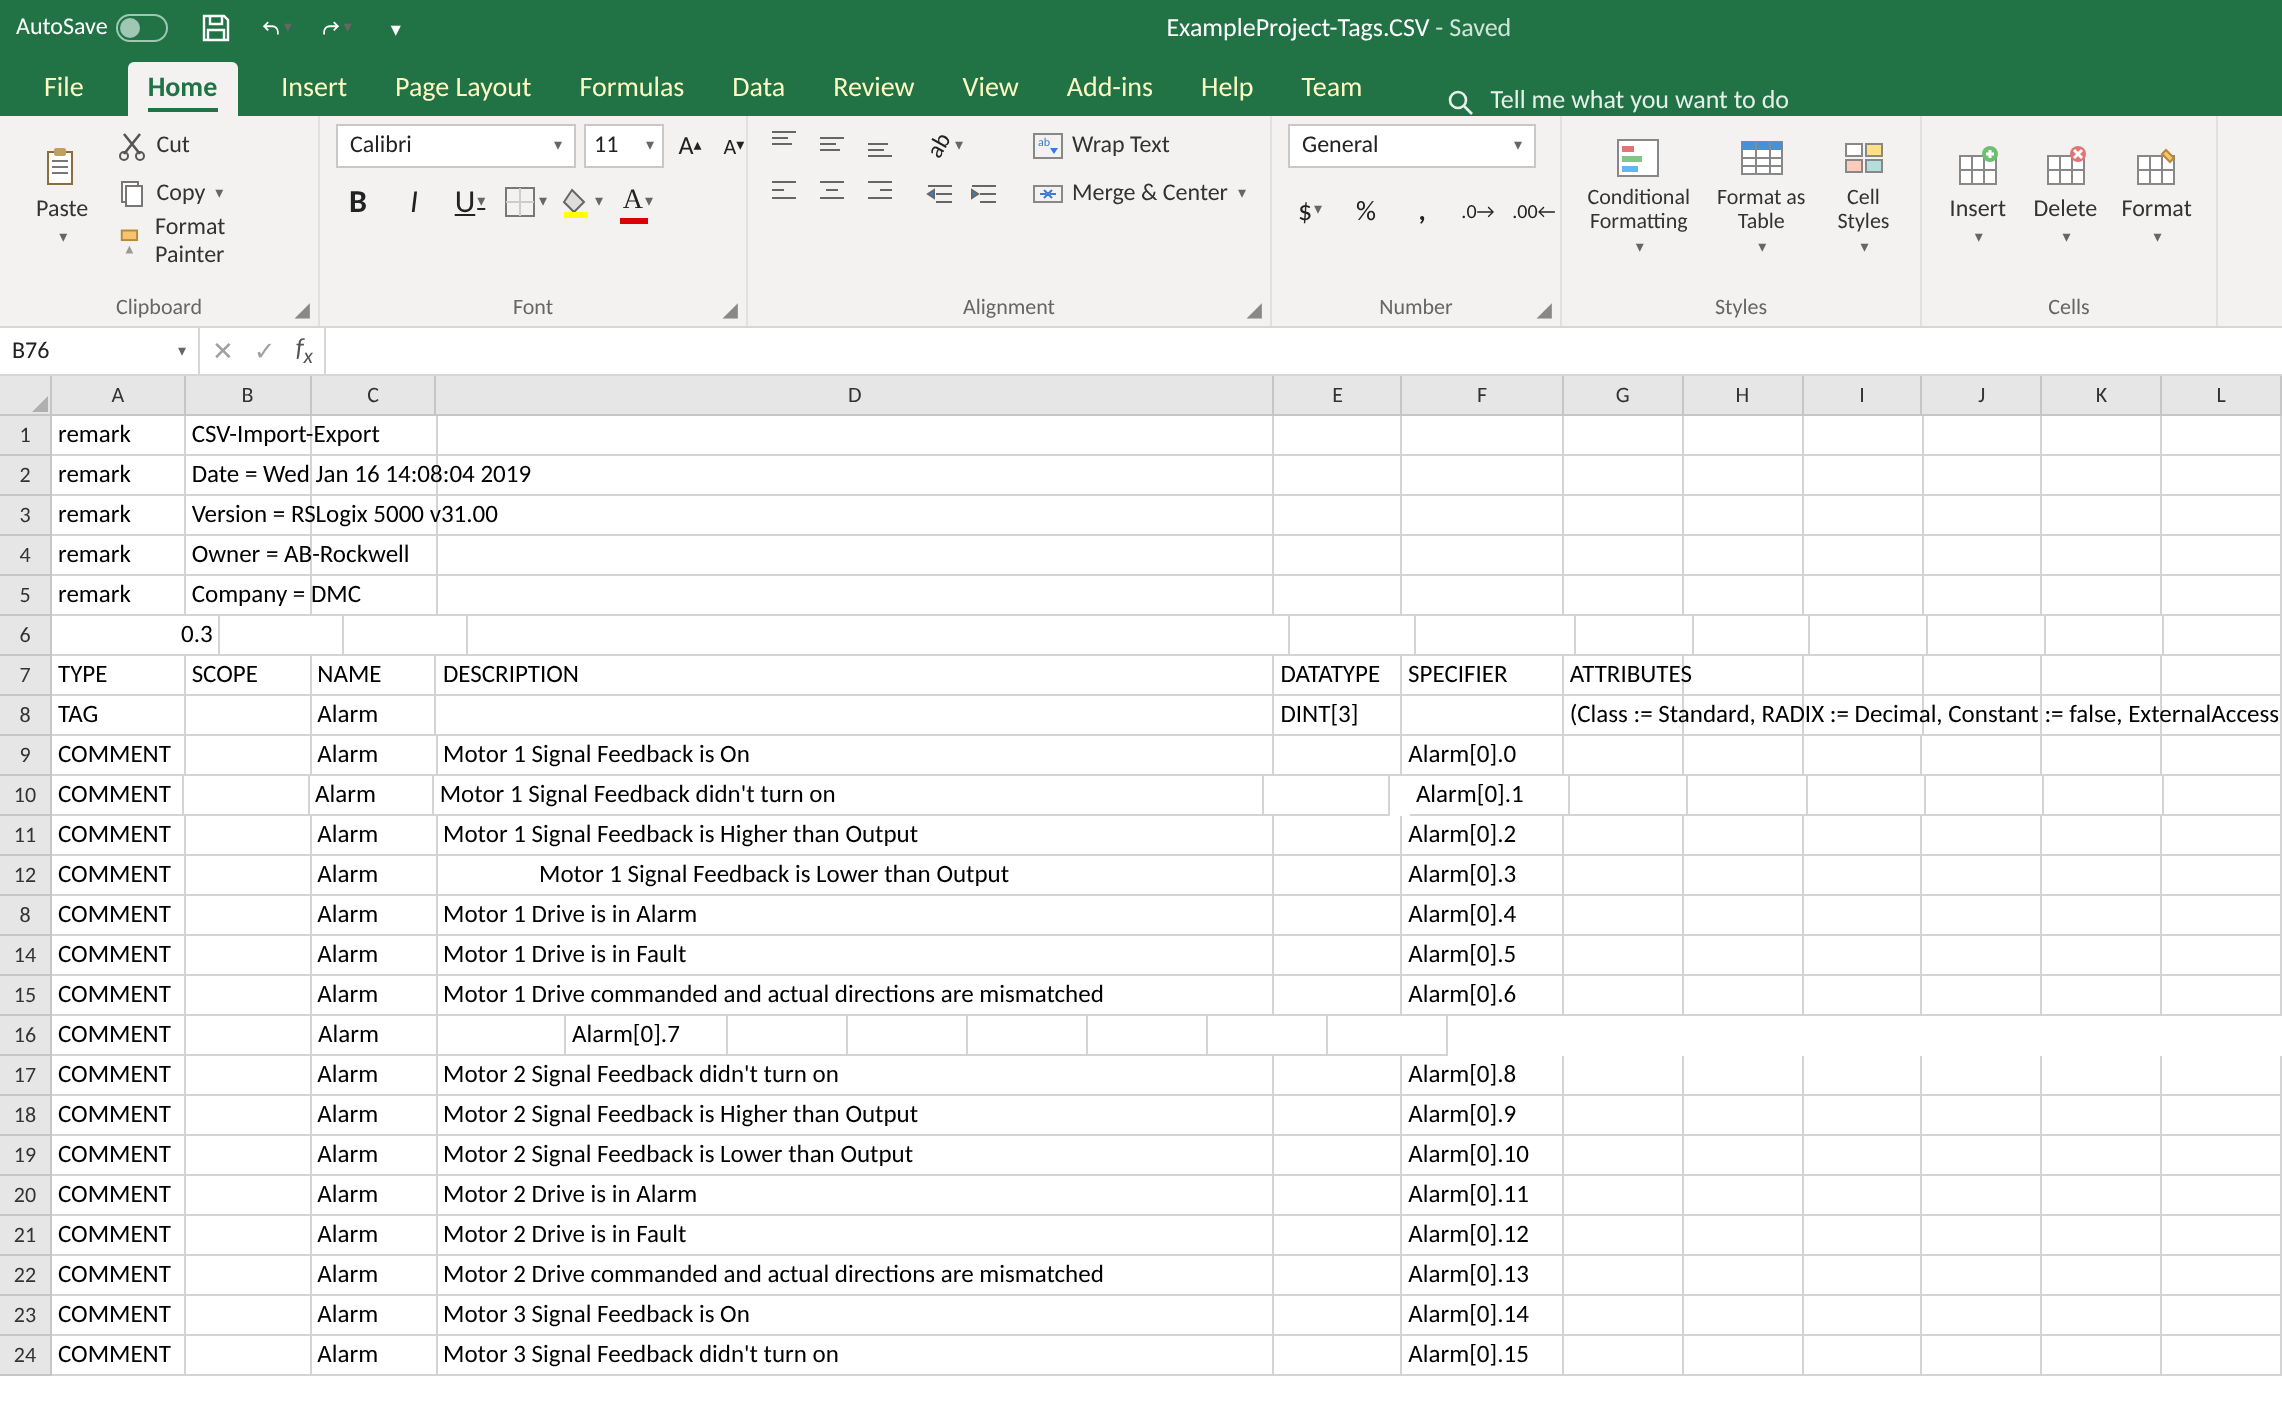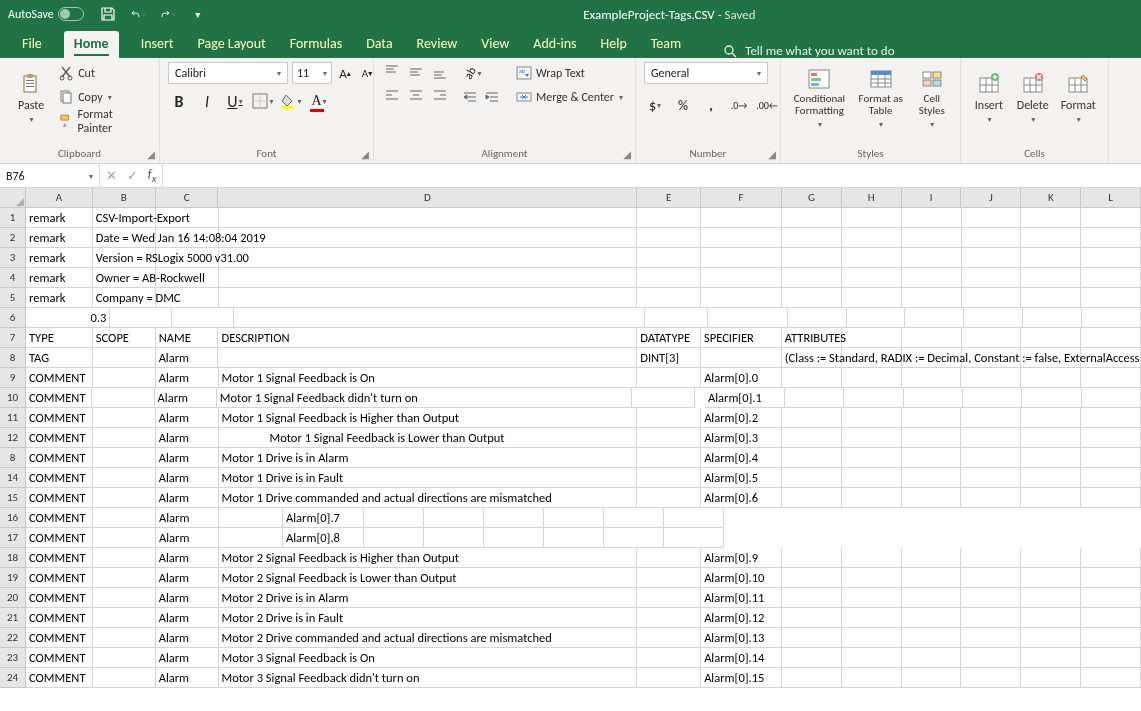--- a/index.html
+++ b/index.html
@@ -817,20 +817,23 @@
           <div class="cell" style="width: 60px; left: 1058px; overflow: visible;"></div>
         </div>
         <div class="datarow">
           <div class="cell" style="width: 67px; left: 0px; overflow: visible;">
             <span style="position: relative; z-index: 1;">COMMENT</span>
           </div>
           <div class="cell" style="width: 63px; left: 67px; overflow: visible;"></div>
           <div class="cell" style="width: 63px; left: 130px; overflow: visible;">
             <span style="position: relative; z-index: 1;">Alarm</span>
           </div>
+          <div class="cell" style="width: 420px; left: 193px; overflow: visible;">
+            <span style="position: relative; z-index: 1;">Motor 2 Signal Feedback didn't turn on</span>
+          </div>
           <div class="cell" style="width: 64px; left: 613px; overflow: visible;"></div>
           <div class="cell" style="width: 81px; left: 677px; overflow: visible;">
             <span style="position: relative; z-index: 1;">Alarm[0].8</span>
           </div>
           <div class="cell" style="width: 60px; left: 758px; overflow: visible;"></div>
           <div class="cell" style="width: 60px; left: 818px; overflow: visible;"></div>
           <div class="cell" style="width: 60px; left: 878px; overflow: visible;"></div>
           <div class="cell" style="width: 60px; left: 938px; overflow: visible;"></div>
           <div class="cell" style="width: 60px; left: 998px; overflow: visible;"></div>
           <div class="cell" style="width: 60px; left: 1058px; overflow: visible;"></div>

